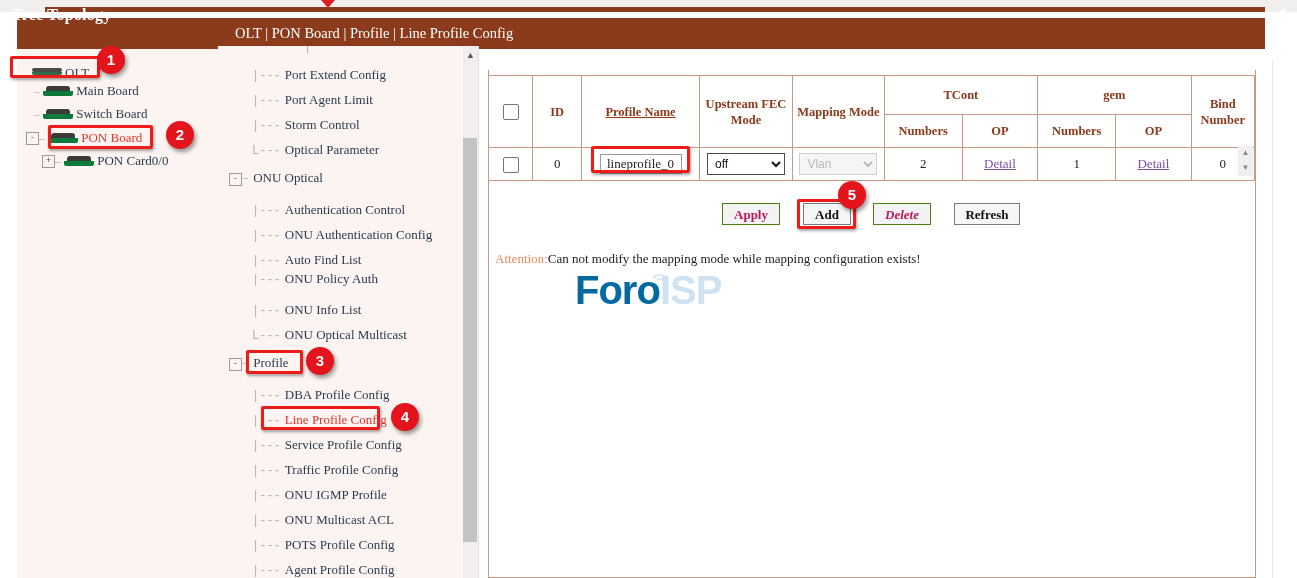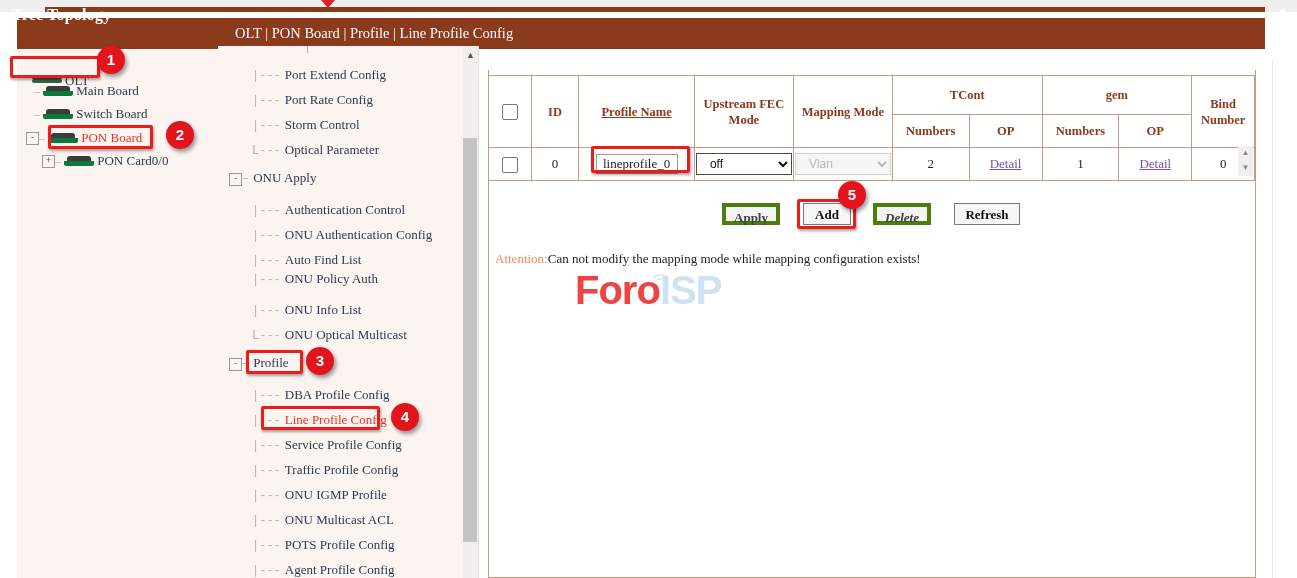--- a/index.html
+++ b/index.html
@@ -53,45 +53,45 @@
   table.grid{border-collapse:collapse;table-layout:fixed;}
   table.grid td,table.grid th{border:1px solid #c49a85;text-align:center;vertical-align:middle;}
   table.grid th{color:#8b3a1b;font-weight:bold;font-size:12.5px;padding:2px 3px;line-height:16px;}
   table.grid td{font-size:13px;color:#222;height:30px;}
   .hdr-row1 th{height:34px;}
   .hdr-row2 th{height:28px;}
   .chk{width:14px;height:14px;border:1px solid #767676;background:#fff;display:inline-block;vertical-align:middle;border-radius:2px;cursor:pointer;}
   .link{color:#7b4ea8;text-decoration:underline;cursor:pointer;font-size:13px;}
   input.cell-input{width:82px;height:20px;font-family:"Liberation Serif",serif;font-size:13px;text-align:center;
      border:1px solid #9a9a9a;background:#fff;color:#222;box-sizing:border-box;}
-  select.cell-select{width:96px;height:22px;font-family:"Liberation Sans",sans-serif;font-size:12px;
-     border:1px solid #4a4a4a;background:#fff;color:#111;box-sizing:border-box;padding-left:9px;}
+  select.cell-select{width:78px;height:22px;font-family:"Liberation Sans",sans-serif;font-size:12px;
+     border:1px solid #4a4a4a;background:#fff;color:#111;box-sizing:border-box;padding-left:3px;}
   select.cell-select.disabled{border:1px solid #bdbdbd;background:#f2f2f2;color:#9a9a9a;}
 
   
   #row-scroll{position:absolute;left:1238px;top:146px;width:15px;height:30px;background:#f0efed;}
   #row-scroll .arw{width:15px;height:15px;text-align:center;line-height:14px;font-size:8px;color:#8a8a8a;cursor:pointer;}
 
   
   #content-frame{position:absolute;left:488px;top:70px;width:768px;height:508px;border:1px solid #c49a85;border-top:none;box-sizing:border-box;}
   #content-right-rule{position:absolute;left:1272px;top:60px;width:1px;height:518px;background:#ebe7e4;}
 
   
   .btn{position:absolute;font-family:"Liberation Serif",serif;font-size:13px;font-weight:bold;
     border:1px solid #7a7a7a;background:#f6f6f6;color:#111;height:22px;line-height:20px;text-align:center;cursor:pointer;box-sizing:border-box;}
-  .btn.disabled{color:#404040;border:4px solid #4d7c0f;background:#f3f3f3;cursor:default;}
+  .btn.disabled{color:#be185d;border:1px solid #4d7c0f;background:#f3f3f3;cursor:default;}
 
   
   #attention{position:absolute;left:495px;top:251px;font-size:13px;color:#222;white-space:nowrap;}
   #attention .word{color:#f08a5d;}
 
   
   #watermark{position:absolute;left:575px;top:268px;font-family:"Liberation Sans",sans-serif;
     font-size:40px;font-weight:bold;letter-spacing:-1px;user-select:none;}
-  #watermark .a{color:#ef4444;margin-top:48px;}
+  #watermark .a{color:#0369a1;margin-top:48px;}
   #watermark .b{color:#cfe2f2;}
   #wm-wifi{position:absolute;left:646px;top:266px;width:26px;height:14px;overflow:hidden;}
   #wm-wifi div{position:absolute;border:2px solid #dce9f4;border-bottom-color:transparent;border-left-color:transparent;border-right-color:transparent;border-radius:50%;}
 
   
   .redbox{position:absolute;border:3px solid #ee1b1b;box-sizing:border-box;border-radius:2px;
      box-shadow:1px 2px 3px rgba(0,0,0,.35);}
   .badge{position:absolute;width:28px;height:28px;border-radius:50%;background:#e3141b;color:#fff;
      font-family:"Liberation Sans",sans-serif;font-size:15px;font-weight:bold;line-height:28px;text-align:center;
      box-shadow:2px 3px 4px rgba(0,0,0,.4);}
@@ -102,21 +102,21 @@
 <div id="top-strip">
   <div id="top-strip-bar"></div>
   <div id="top-marker"></div>
 </div>
 
 <div id="tree-panel"></div>
 <div id="tree-header"></div>
 <div id="tree-header-title">Tree Topology</div>
 <div id="tree-collapse"></div>
 
-<div class="tree-node" style="left:32px;top:72px;">
+<div class="tree-node" style="left:32px;top:64px;">
   <span class="dev-icon flat"><span class="top"></span><span class="bot"></span></span><span class="lbl">OLT</span>
 </div>
 <div class="tree-node" style="left:34px;top:82px;">
   <span class="dashline">–</span>
   <span class="dev-icon"><span class="top"></span><span class="bot"></span></span><span class="lbl">Main Board</span>
 </div>
 <div class="tree-node" style="left:34px;top:105px;">
   <span class="dashline">–</span>
   <span class="dev-icon"><span class="top"></span><span class="bot"></span></span><span class="lbl">Switch Board</span>
 </div>
@@ -135,31 +135,31 @@
 <div id="nav-panel">
 
   <div class="nav-item" style="left:86px;top:-8px;color:#2d3a52;">
     <span class="tick">|</span><span></span>
   </div>
 
   <div class="nav-item" style="left:34px;top:21px;">
     <span class="tick">|---</span><span>Port Extend Config</span>
   </div>
   <div class="nav-item" style="left:34px;top:46px;">
-    <span class="tick">|---</span><span>Port Rate Config</span>
+    <span class="tick">|---</span><span>Port Agent Limit</span>
   </div>
   <div class="nav-item" style="left:34px;top:71px;">
     <span class="tick">|---</span><span>Storm Control</span>
   </div>
   <div class="nav-item" style="left:34px;top:96px;">
     <span class="tick">L---</span><span>Optical Parameter</span>
   </div>
 
   <div class="nav-item" style="left:11px;top:124px;">
-    <span class="expander">-</span><span class="tick">–</span><span>ONU Apply</span>
+    <span class="expander">-</span><span class="tick">–</span><span>ONU Optical</span>
   </div>
 
   <div class="nav-item" style="left:34px;top:156px;">
     <span class="tick">|---</span><span>Authentication Control</span>
   </div>
   <div class="nav-item" style="left:34px;top:181px;">
     <span class="tick">|---</span><span>ONU Authentication Config</span>
   </div>
   <div class="nav-item" style="left:34px;top:206px;">
     <span class="tick">|---</span><span>Auto Find List</span>

